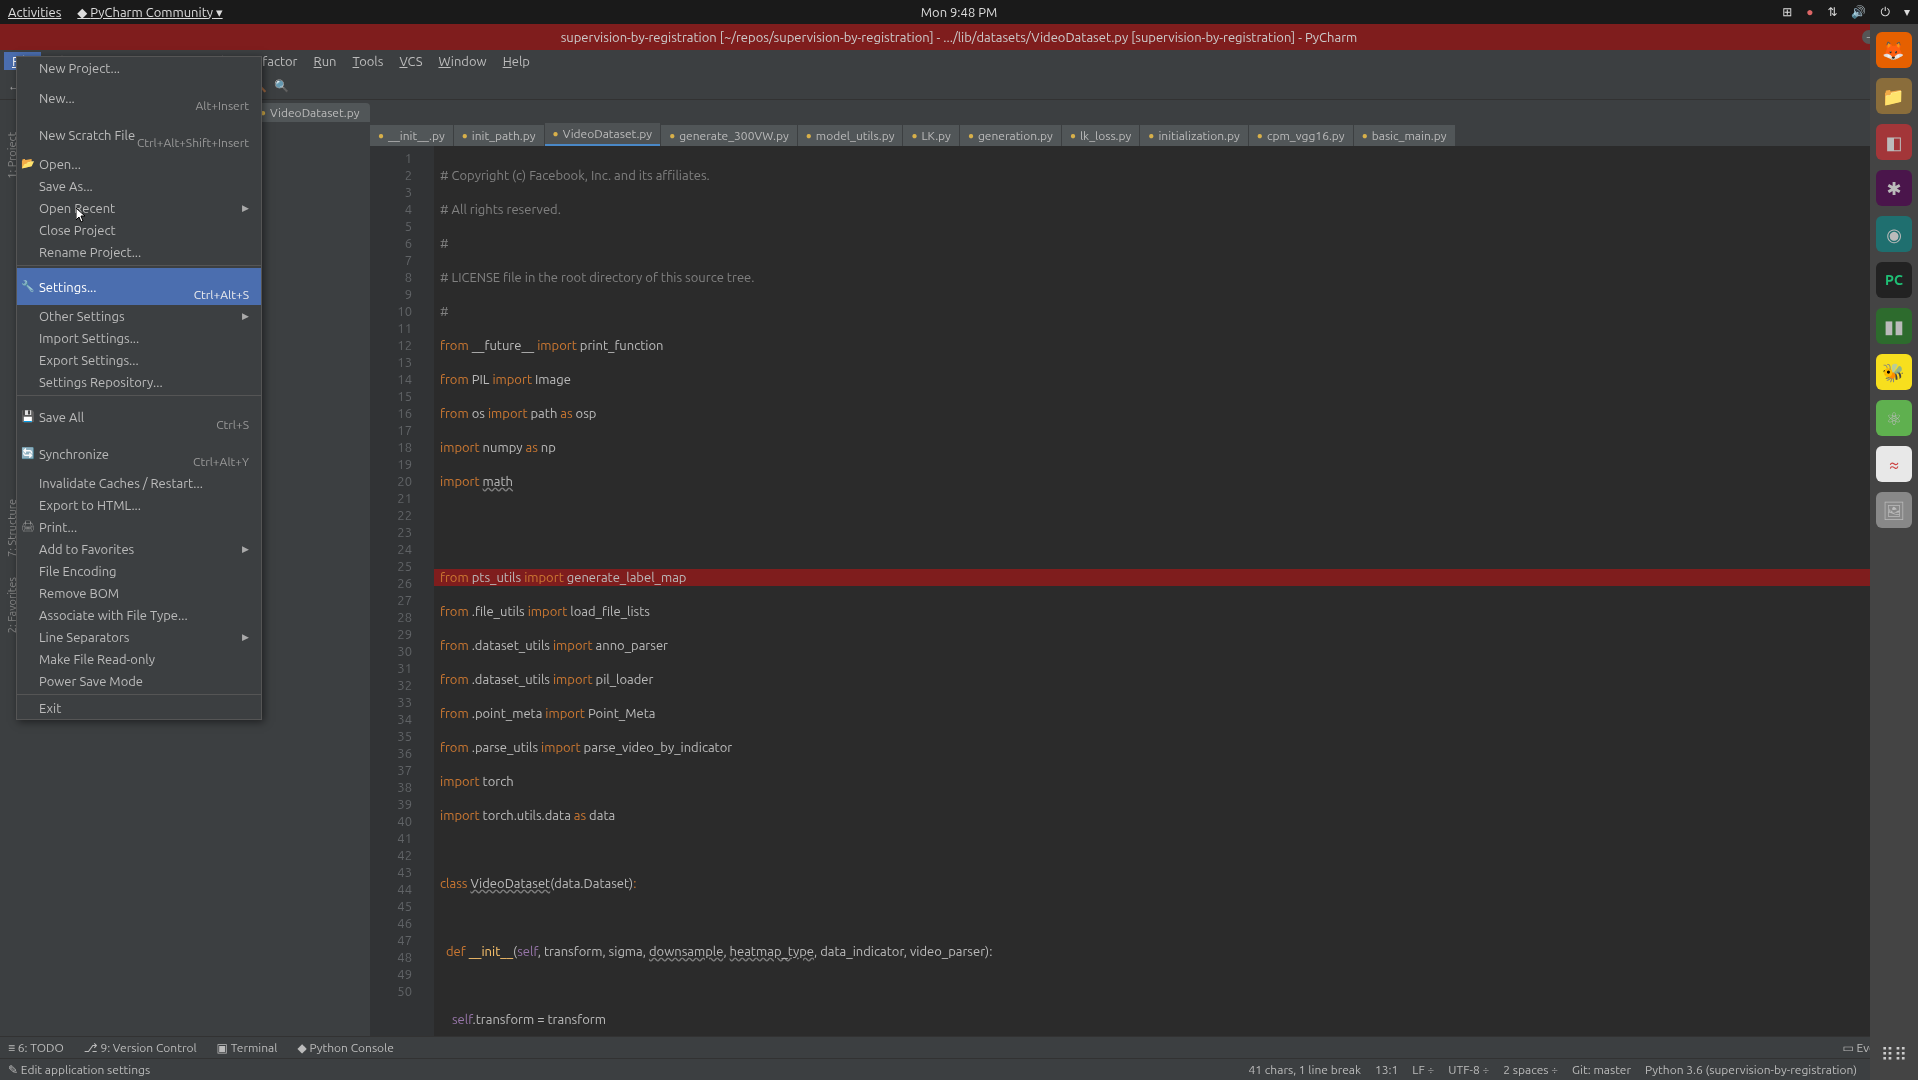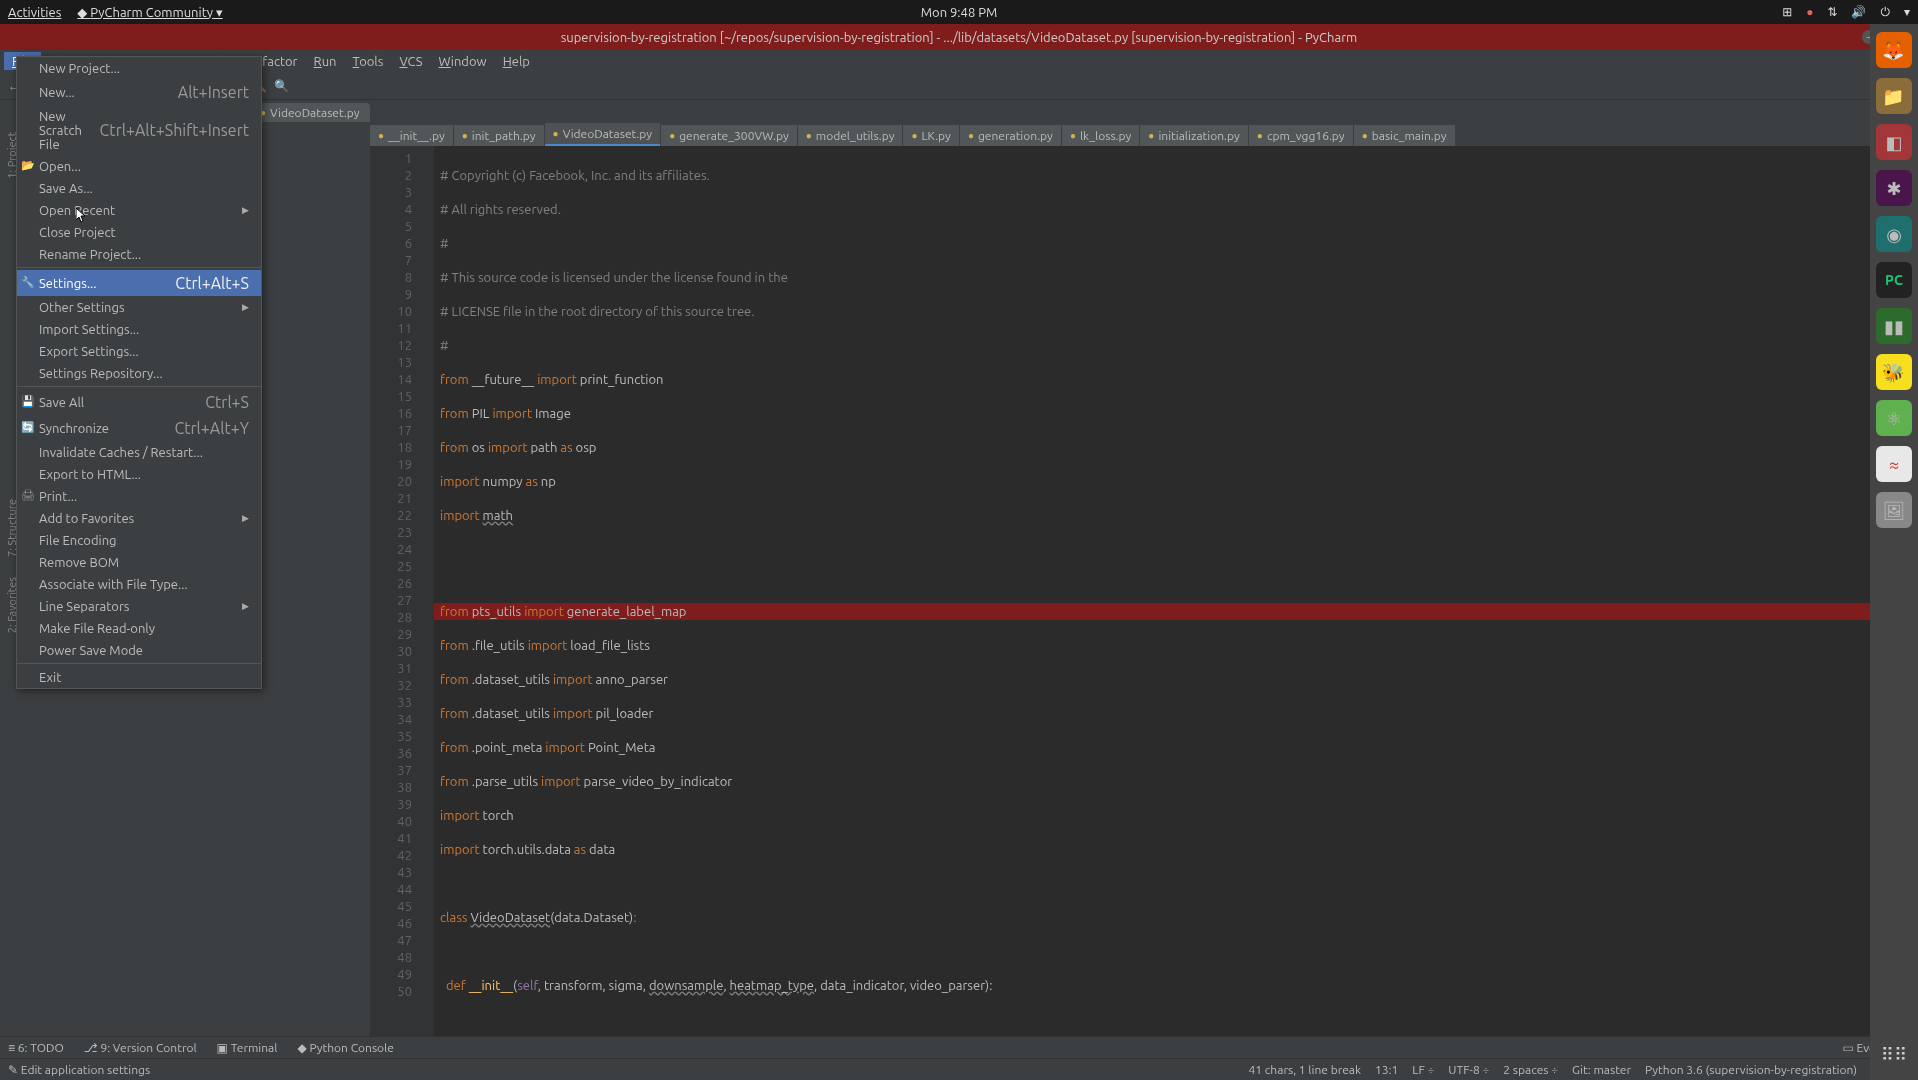--- a/index.html
+++ b/index.html
@@ -35,21 +35,21 @@
 
 .main { display: flex; height: calc(100% - 24px - 26px - 22px - 28px - 22px - 22px - 22px); }
 .left-gutter { width: 24px; background: #3c3f41; display: flex; flex-direction: column; align-items: center; gap: 20px; padding-top: 10px; font-size: 11px; color: #888; }
 .left-gutter .vtxt { writing-mode: vertical-rl; transform: rotate(180deg); }
 
 
 .dropdown { position: absolute; top: 56px; left: 16px; width: 246px; background: #3c3f41; border: 1px solid #555; box-shadow: 2px 2px 8px rgba(0,0,0,0.5); z-index: 100; font-size: 13px; }
 .dropdown .ditem { padding: 4px 12px 4px 22px; display: flex; justify-content: space-between; align-items: center; cursor: pointer; position: relative; }
 .dropdown .ditem.highlighted { background: #4b6eaf; color: #fff; }
 .dropdown .dsep { height: 1px; background: #555; margin: 2px 0; }
-.dropdown .shortcut { color: #999; font-size: 16px; }
+.dropdown .shortcut { color: #999; font-size: 12px; margin-top: 16px; }
 .dropdown .ditem.highlighted .shortcut { color: #eee; }
 .dropdown .submenu-arrow { font-size: 9px; color: #aaa; }
 .dropdown .dicon { position: absolute; left: 4px; width: 14px; height: 14px; font-size: 11px; color: #999; }
 
 
 .project-tree { width: 346px; background: #3c3f41; overflow: hidden; font-size: 13px; padding-top: 4px; position: relative; }
 .project-tree .tree-top { padding: 2px 6px; color: #aaa; font-size: 12px; }
 .tree-item { padding: 1px 4px 1px 30px; display: flex; align-items: center; gap: 4px; white-space: nowrap; }
 .tree-item.depth1 { padding-left: 40px; }
 .tree-item.depth2 { padding-left: 56px; }
@@ -341,21 +341,20 @@
           <div>47</div>
           <div>48</div>
           <div>49</div>
           <div>50</div>
         </div>
       <div class="gutter2"></div>
       <div class="code">
 <div class="line"><span class="c-cm"># Copyright (c) Facebook, Inc. and its affiliates.</span></div>
 <div class="line"><span class="c-cm"># All rights reserved.</span></div>
 <div class="line"><span class="c-cm">#</span></div>
-<div class="line"><span class="c-cm"># This source code is licensed under the license found in the</span></div>
 <div class="line"><span class="c-cm"># LICENSE file in the root directory of this source tree.</span></div>
 <div class="line"><span class="c-cm">#</span></div>
 <div class="line"><span class="c-kw">from</span> __future__ <span class="c-kw">import</span> print_function</div>
 <div class="line"><span class="c-kw">from</span> PIL <span class="c-kw">import</span> Image</div>
 <div class="line"><span class="c-kw">from</span> os <span class="c-kw">import</span> path <span class="c-kw">as</span> osp</div>
 <div class="line"><span class="c-kw">import</span> numpy <span class="c-kw">as</span> np</div>
 <div class="line"><span class="c-kw">import</span> <span class="c-un">math</span></div>
 <div class="line"> </div>
 <div class="line hl"><span class="c-kw">from</span> pts_utils <span class="c-kw">import</span> generate_label_map</div>
 <div class="line"><span class="c-kw">from</span> .file_utils <span class="c-kw">import</span> load_file_lists</div>

